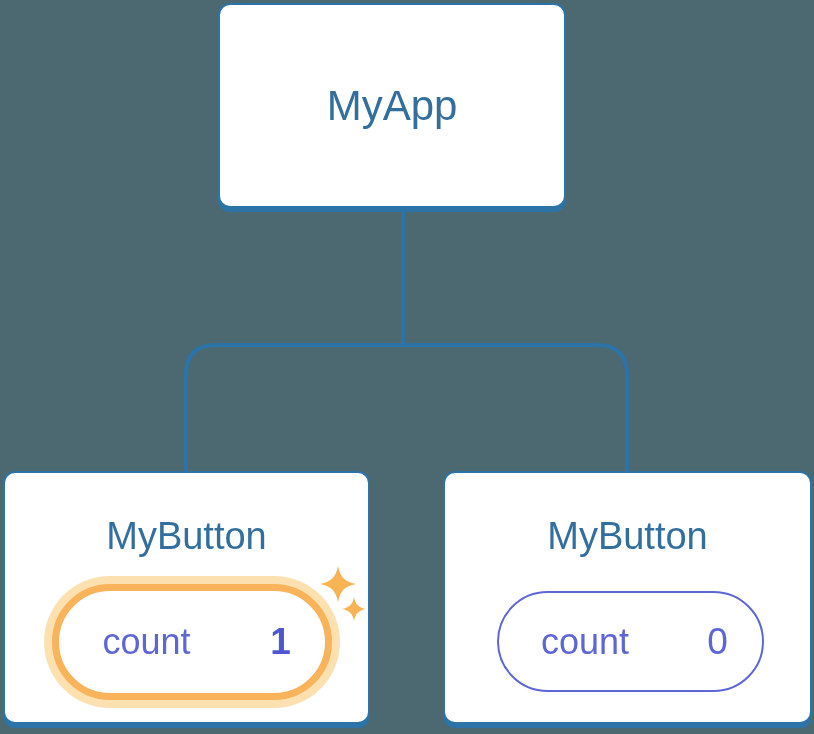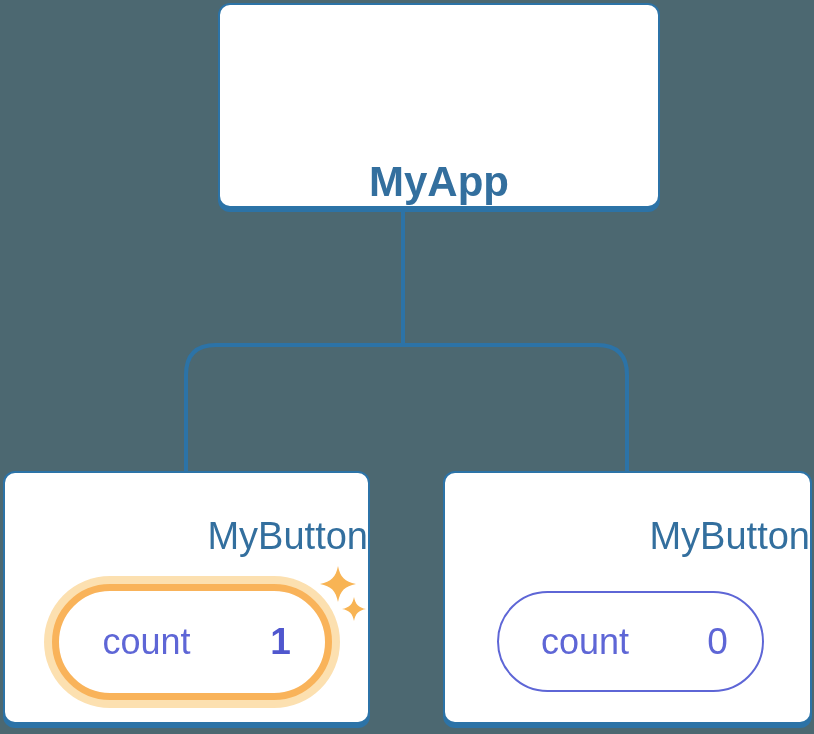--- a/index.html
+++ b/index.html
@@ -33,37 +33,37 @@
     stroke-width:4;
   }
   .card{
     position:absolute;
     background:var(--card-bg);
     border:2px solid var(--line-blue);
     border-radius:12px;
     box-shadow:0 4px 0 0 var(--line-blue);
   }
   .card-root{
-    left:218px;top:3px;width:442px;height:205px;
-    display:flex;align-items:flex-end;justify-content:center;font-weight:bold;
+    left:218px;top:3px;width:348px;height:205px;
+    display:flex;align-items:center;justify-content:center;
   }
   .card-root .node-label{
     font-size:42px;
     color:var(--label-blue);
   }
   .card-left{left:3px;top:471px;width:367px;height:253px;}
   .card-right{left:443px;top:471px;width:369px;height:253px;}
   .node-label{
     color:var(--label-blue);
     font-size:38px;
     text-align:center;
     white-space:nowrap;
   }
   .child-label{
-    position:absolute;left:0;right:0;top:42px;text-align:right;
+    position:absolute;left:0;right:0;top:42px;
   }
   .pill{
     position:absolute;
     background:#fff;
     display:flex;
     align-items:center;
   }
   .pill-highlight{
     left:47px;top:111px;
     width:280px;height:116px;

